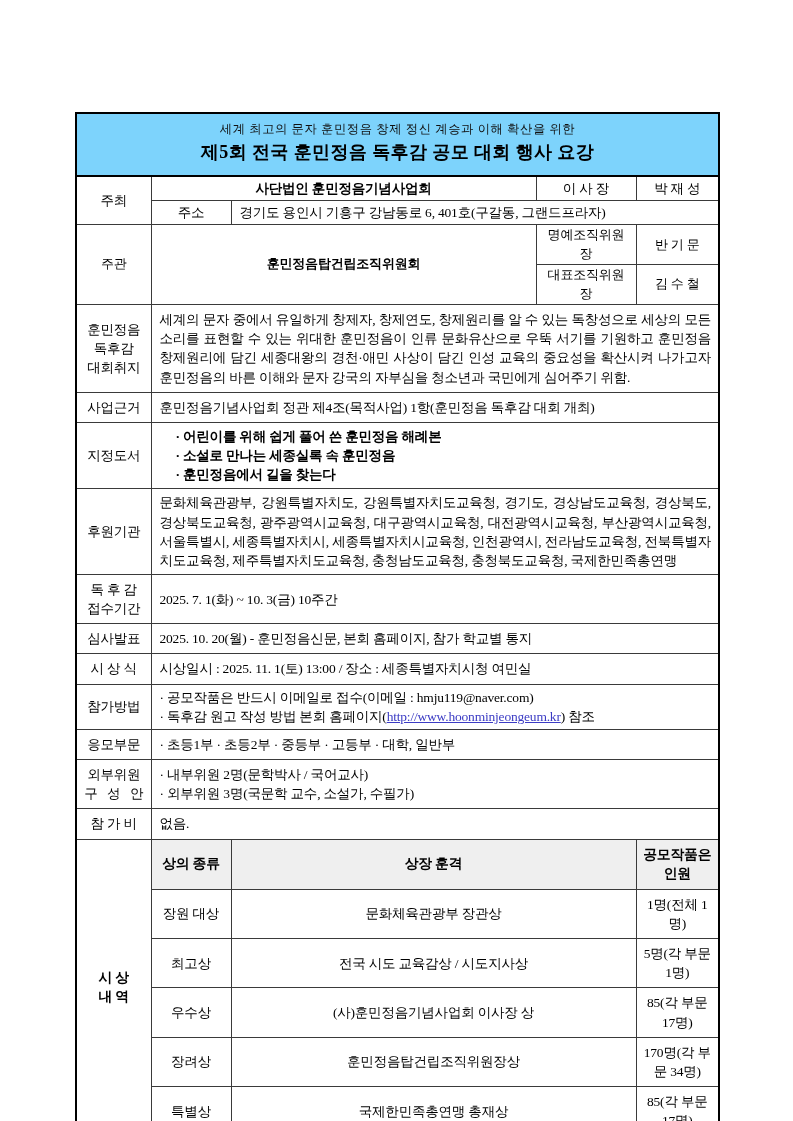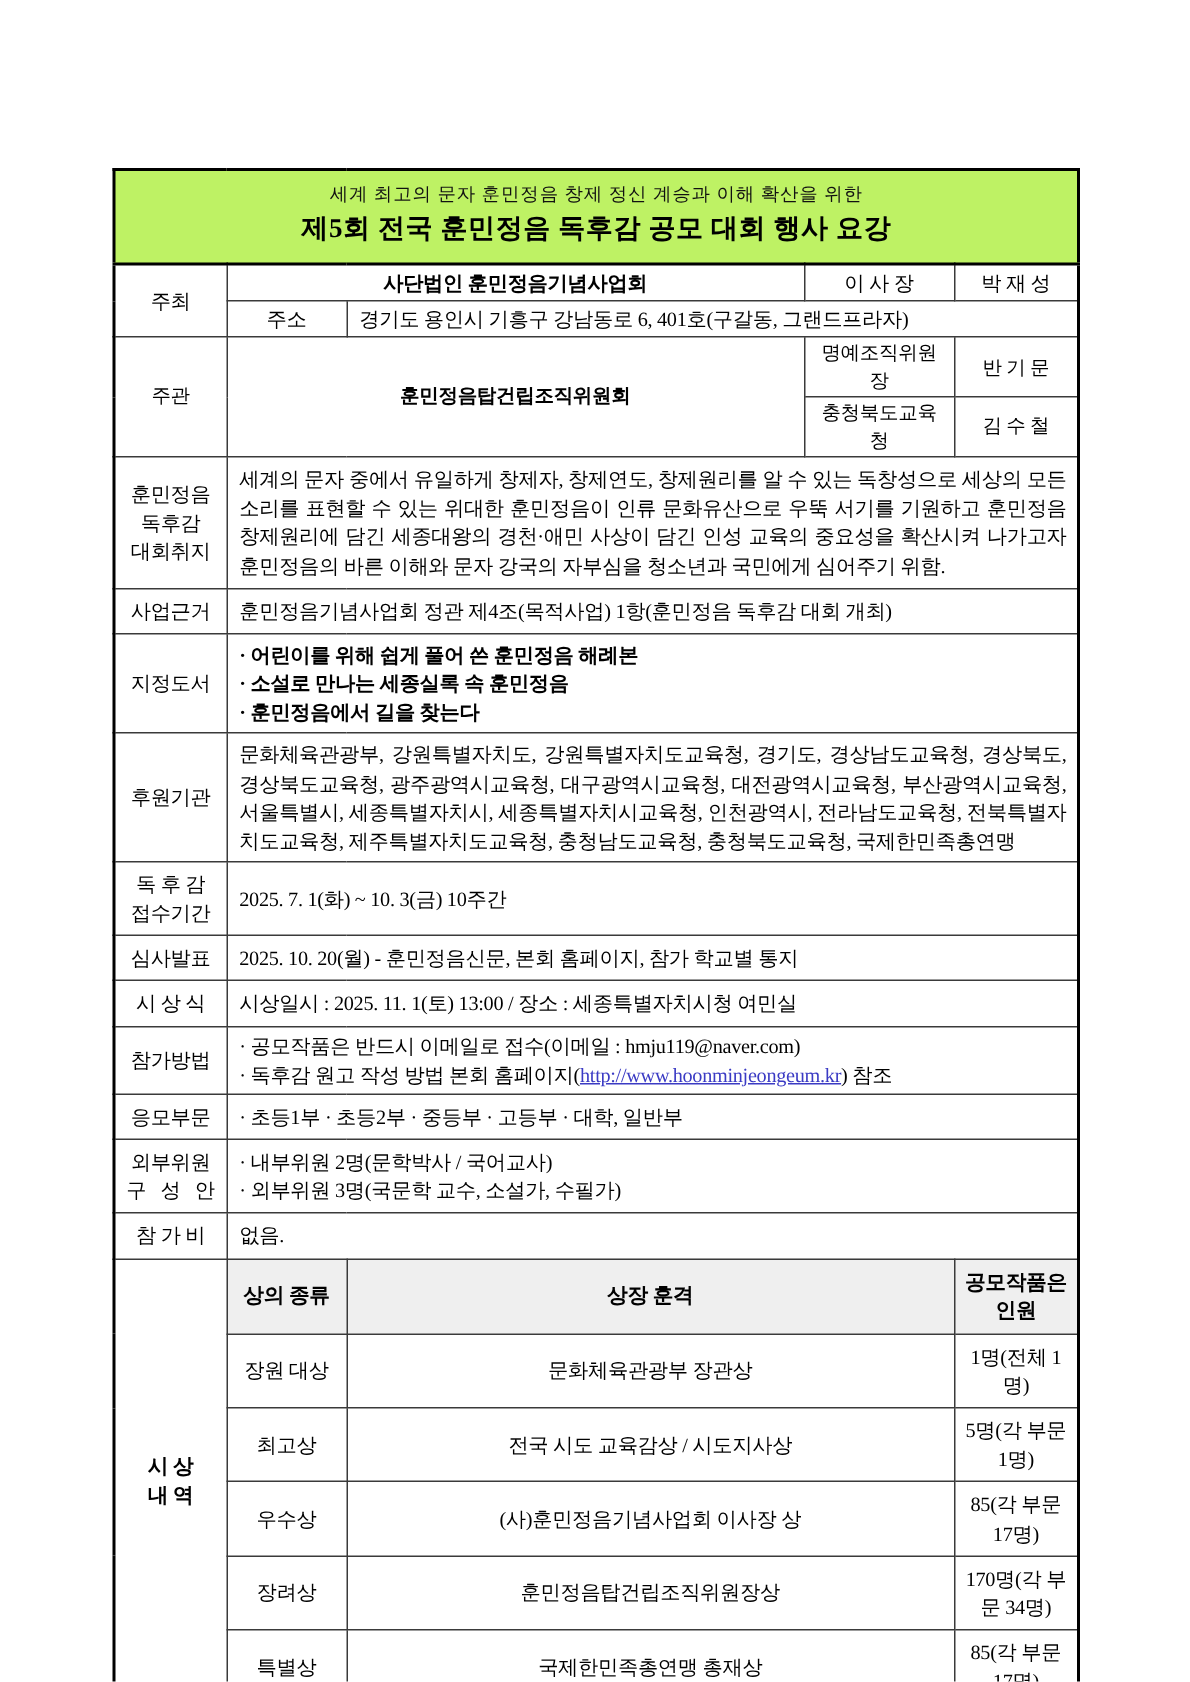--- a/index.html
+++ b/index.html
@@ -35,21 +35,21 @@
   .doc-table td {
     border: 1px solid #3a3a3a;
     padding: 2px 5px;
     vertical-align: middle;
     font-size: 13.5px;
     line-height: 1.42;
     letter-spacing: -0.2px;
   }
   
   .hdr-cell {
-    background: #bef264;
+    background: #7dd3fc;
     text-align: center;
     padding: 7px 4px 9px 4px !important;
     border-bottom: 2px solid #000 !important;
   }
   .hdr-sub {
     font-size: 12.3px;
     letter-spacing: 0.6px;
     color: #111;
     display: block;
     margin-bottom: 2px;
@@ -90,21 +90,21 @@
     text-align: justify;
     text-justify: inter-character;
     padding: 5px 7px 5px 8px !important;
   }
   .para p { margin: 0; }
 
   .booklist {
     font-weight: bold;
     font-size: 14px;
     line-height: 1.55;
-    padding: 4px 8px !important;
+    padding: 4px 24px !important;
   }
   .booklist div { white-space: nowrap; }
 
   .sponsors {
     font-size: 13.4px;
     line-height: 1.48;
     text-align: justify;
     text-justify: inter-character;
     padding: 4px 7px 4px 8px !important;
   }
@@ -165,21 +165,21 @@
         <td colspan="3" class="addr-val">경기도 용인시 기흥구 강남동로 6, 401호(구갈동, 그랜드프라자)</td>
       </tr>
 
       <tr class="small-row">
         <td rowspan="2" class="lbl">주관</td>
         <td rowspan="2" colspan="2" class="org-name">훈민정음탑건립조직위원회</td>
         <td class="ctr">명예조직위원장</td>
         <td class="ctr">반 기 문</td>
       </tr>
       <tr class="small-row">
-        <td class="ctr">충청북도교육청</td>
+        <td class="ctr">대표조직위원장</td>
         <td class="ctr">김 수 철</td>
       </tr>
 
       <tr>
         <td class="lbl lbl-multi">
           <div>훈민정음</div>
           <div>독후감</div>
           <div>대회취지</div>
         </td>
         <td colspan="4" class="para">

